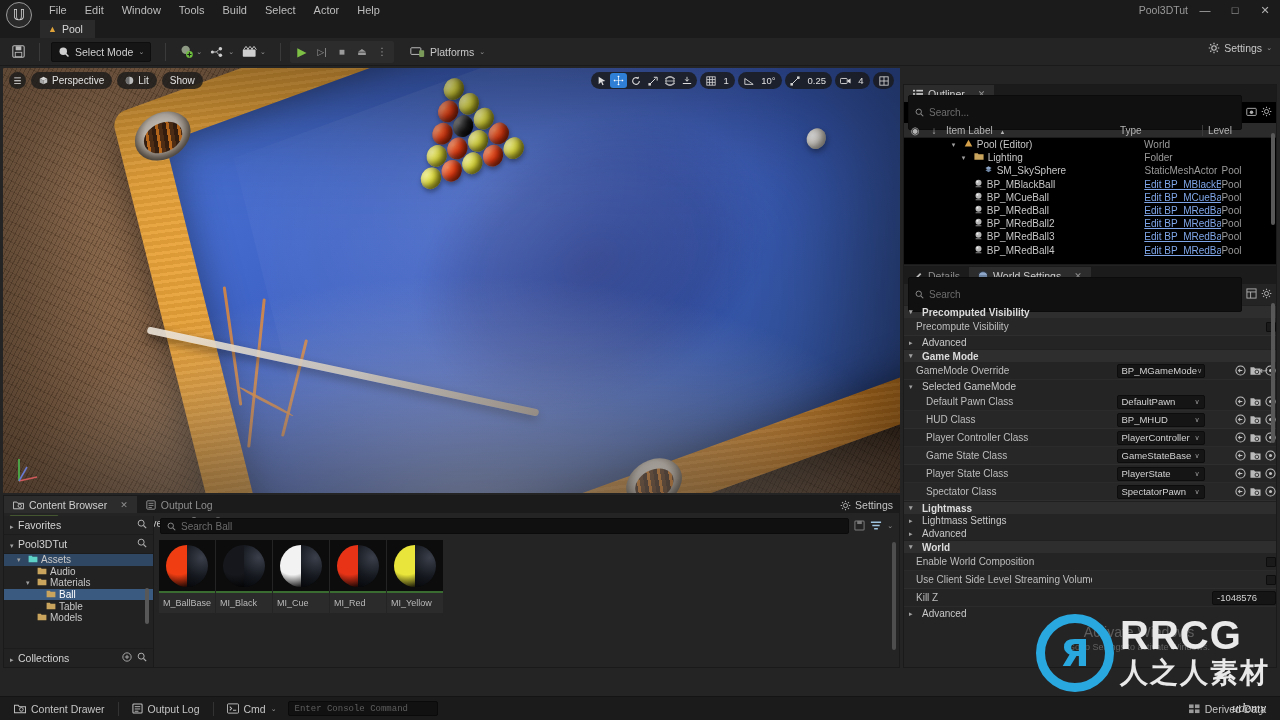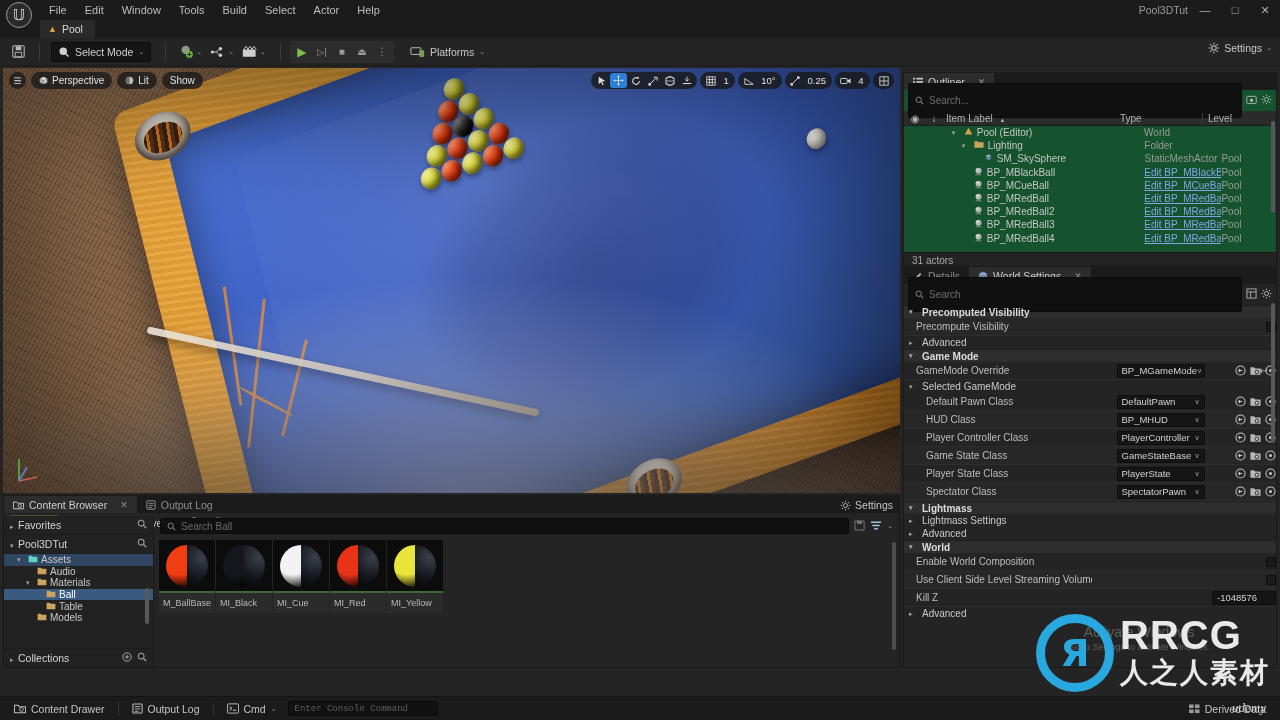--- a/index.html
+++ b/index.html
@@ -101,21 +101,21 @@
               display:flex; align-items:center; justify-content:center; color:#e2e2e2; font-size:9px;}
   .vp-tr { position:absolute; right:6px; top:4px; display:flex; align-items:center; gap:3px; }
   .vp-grp { background:rgba(26,26,26,.82); border-radius:9px; height:17px; display:flex; align-items:center; padding:0 2px; }
   .vp-ic { width:17px; height:15px; display:flex; align-items:center; justify-content:center;
            font-size:9px; color:#dcdcdc; border-radius:3px;}
   .vp-ic.on { background:#2f7fd6; color:#fff;}
   .vp-val { font-size:9.5px; color:#e0e0e0; padding:0 4px; min-width:14px; text-align:center;}
   .axis-gizmo { position:absolute; left:10px; bottom:8px; width:34px; height:34px; }
 
   
-  .outliner { position:absolute; left:903px; top:72px; width:374px; height:196px; background:#14532d;
+  .outliner { position:absolute; left:903px; top:84px; width:374px; height:196px; background:#000000;
               border:1px solid #1a1a1a;}
   .panel-tabs { height:17px; background:#1b1b1b; display:flex; align-items:stretch; }
   .ptab { display:flex; align-items:center; gap:5px; padding:0 9px; font-size:10.5px; color:#cfcfcf;
           background:#2c2c2c; }
   .ptab.inactive { background:#1b1b1b; color:#8d8d8d; }
   .ptab .x { font-size:9px; color:#8e8e8e; margin-left:8px; }
   .srchrow { height:21px; display:flex; align-items:center; padding:2px 4px; gap:4px; }
   .srchbox { flex:1; height:35px; background:#101010; border:1px solid #0b0b0b; border-radius:2px;
              display:flex; align-items:center; gap:5px; padding:0 6px; font-size:10px; color:#6e6e6e;}
   .ohead { height:15px; background:#2b2b2b; display:flex; align-items:center; font-size:10px; color:#b4b4b4;

